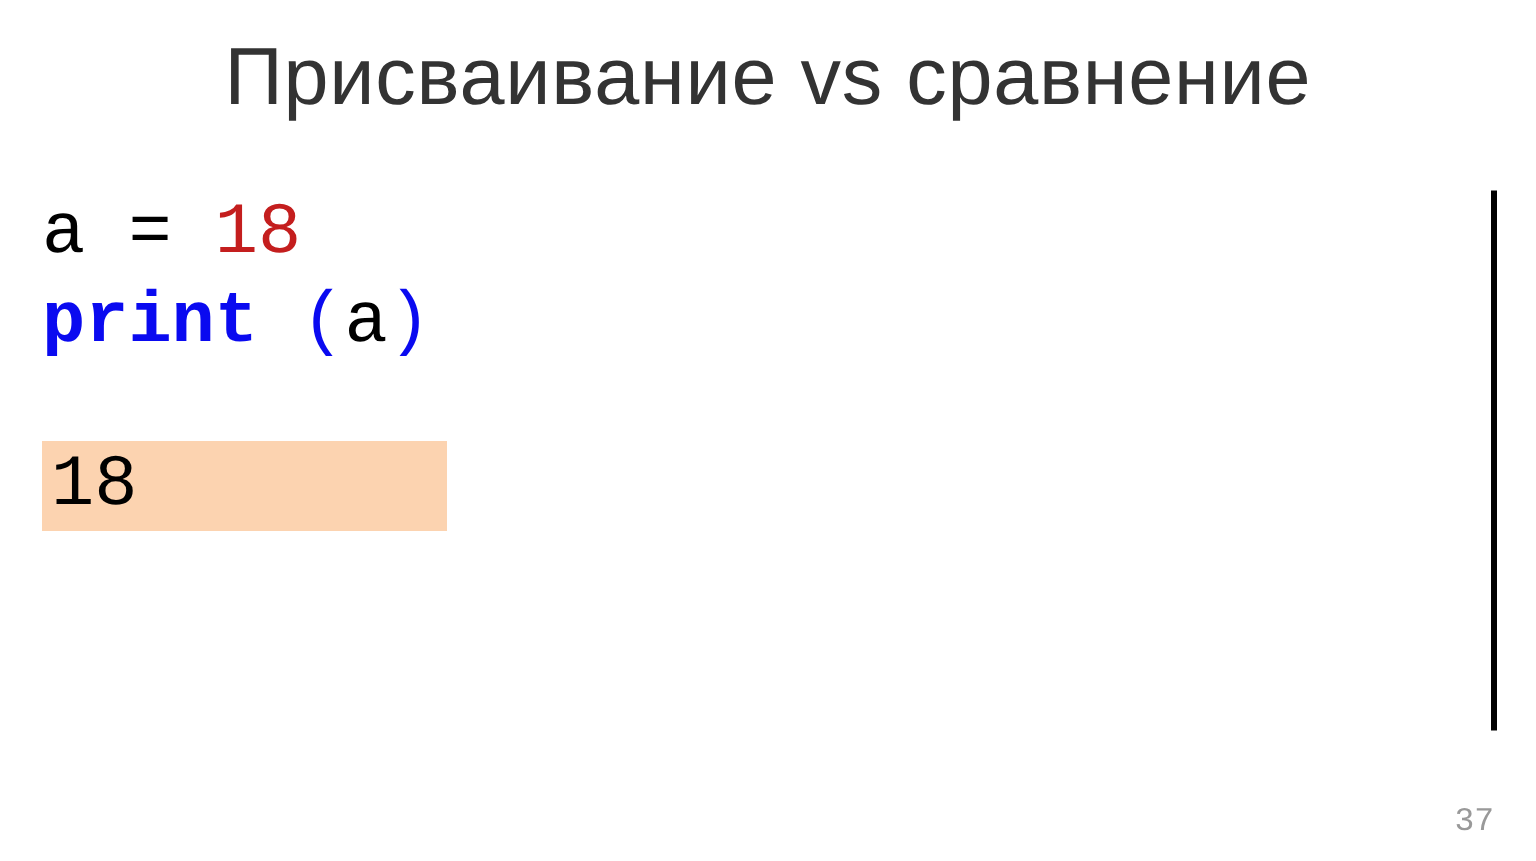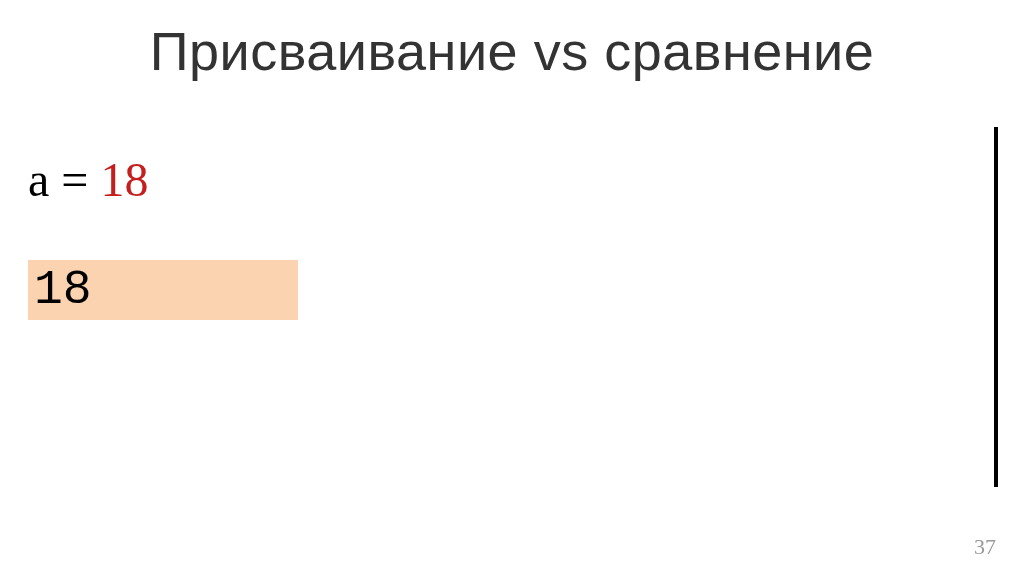--- a/index.html
+++ b/index.html
@@ -38,26 +38,25 @@
     .right-column {
       padding-left: 52px;
     }
     .divider {
       width: 4px;
       background: #000000;
       height: 360px;
       margin: 0 6px;
     }
     .code-block {
-      font-family: Liberation Serif, serif;
+      font-family: Liberation Mono, monospace;
       font-size: 48px;
       line-height: 1.22;
       margin-bottom: 50px;
       white-space: nowrap;
-      margin-top: 24px;
     }
     .code-var {
       color: #000000;
     }
     .code-op {
       color: #000000;
     }
     .code-num {
       color: #c41e1e;
     }
@@ -76,34 +75,37 @@
       color: #000000;
       padding: 3px 10px 3px 6px;
       min-width: 270px;
     }
     .page-number {
       position: absolute;
       bottom: 14px;
       right: 28px;
       font-size: 22px;
       color: #999999;
-      font-family: Liberation Serif, serif;
+      font-family: Liberation Mono, monospace;
     }
   </style>
 </head>
 <body>
 
 <h1 class="title">Присваивание vs сравнение</h1>
 
 <div class="content">
   <div class="column left-column">
     <div class="code-block">
       <div>
         <span class="code-var">a</span><span class="code-op"> = </span><span class="code-num">18</span>
       </div>
+      <div>
+        <span class="code-kw">print</span><span> </span><span class="code-paren">(</span><span class="code-var">a</span><span class="code-paren">)</span>
+      </div>
     </div>
     <div class="output-box">18</div>
   </div>
 
   <div class="divider"></div>
 
 </div>
 
 <div class="page-number">37</div>
 

